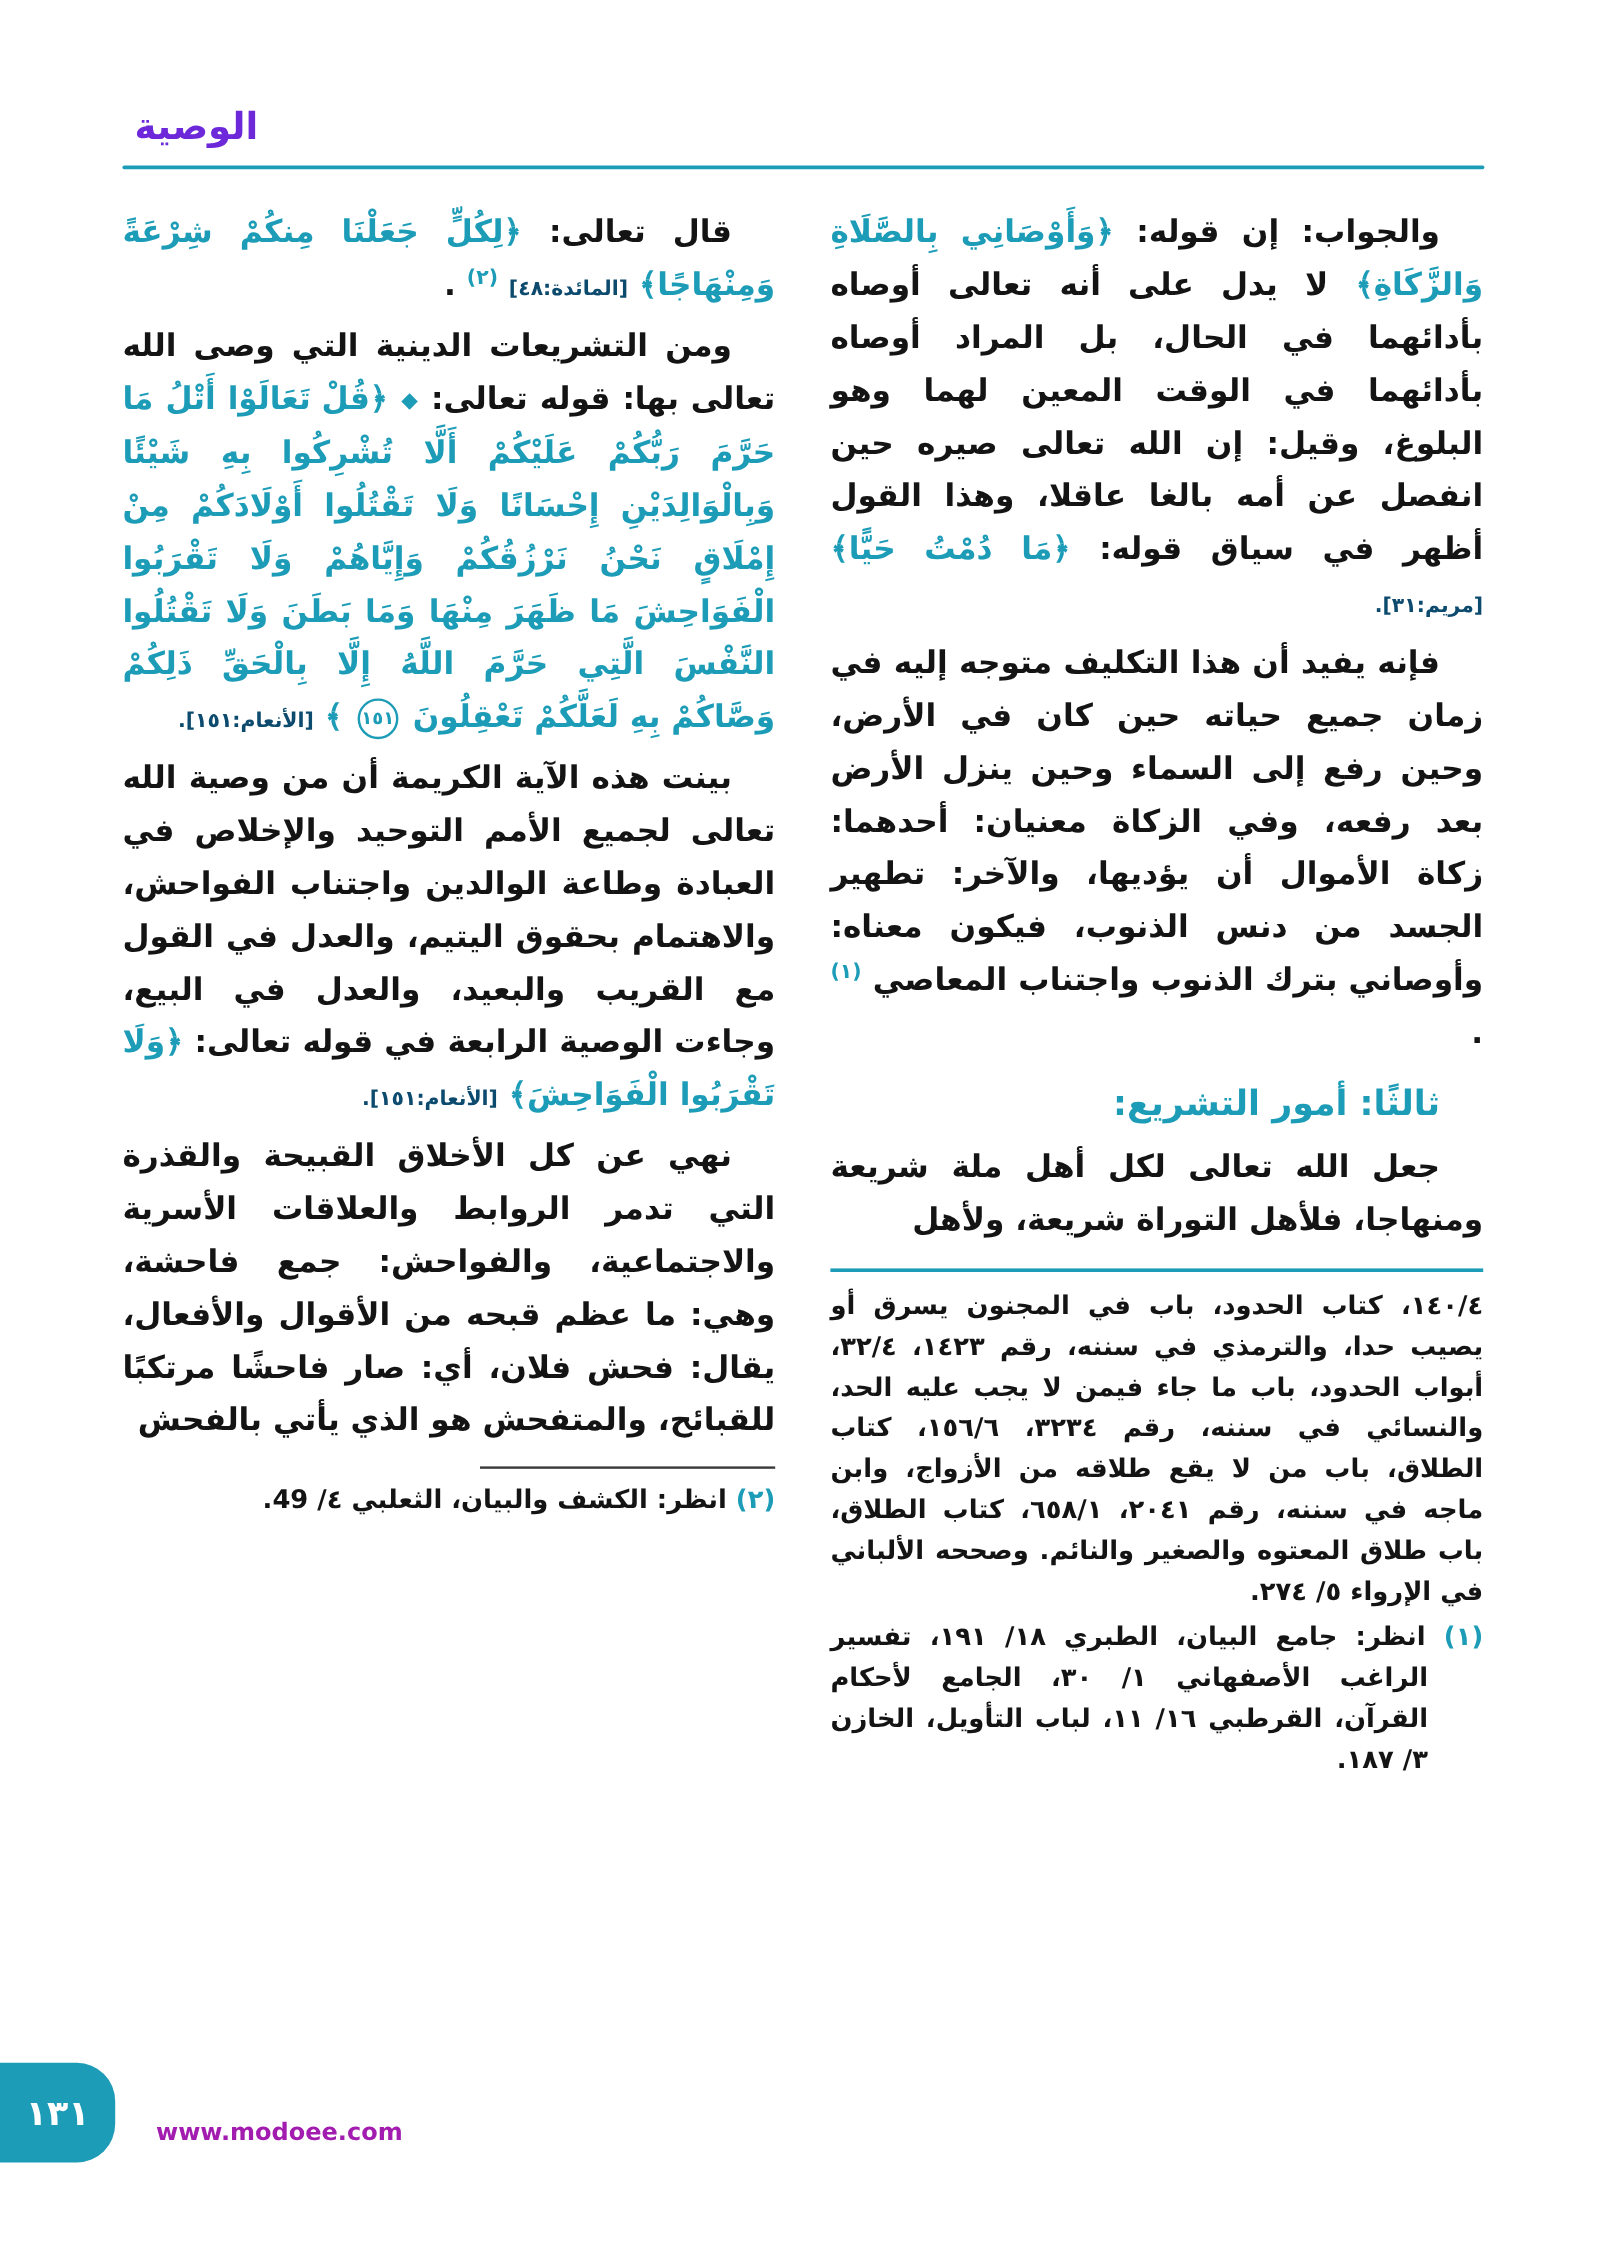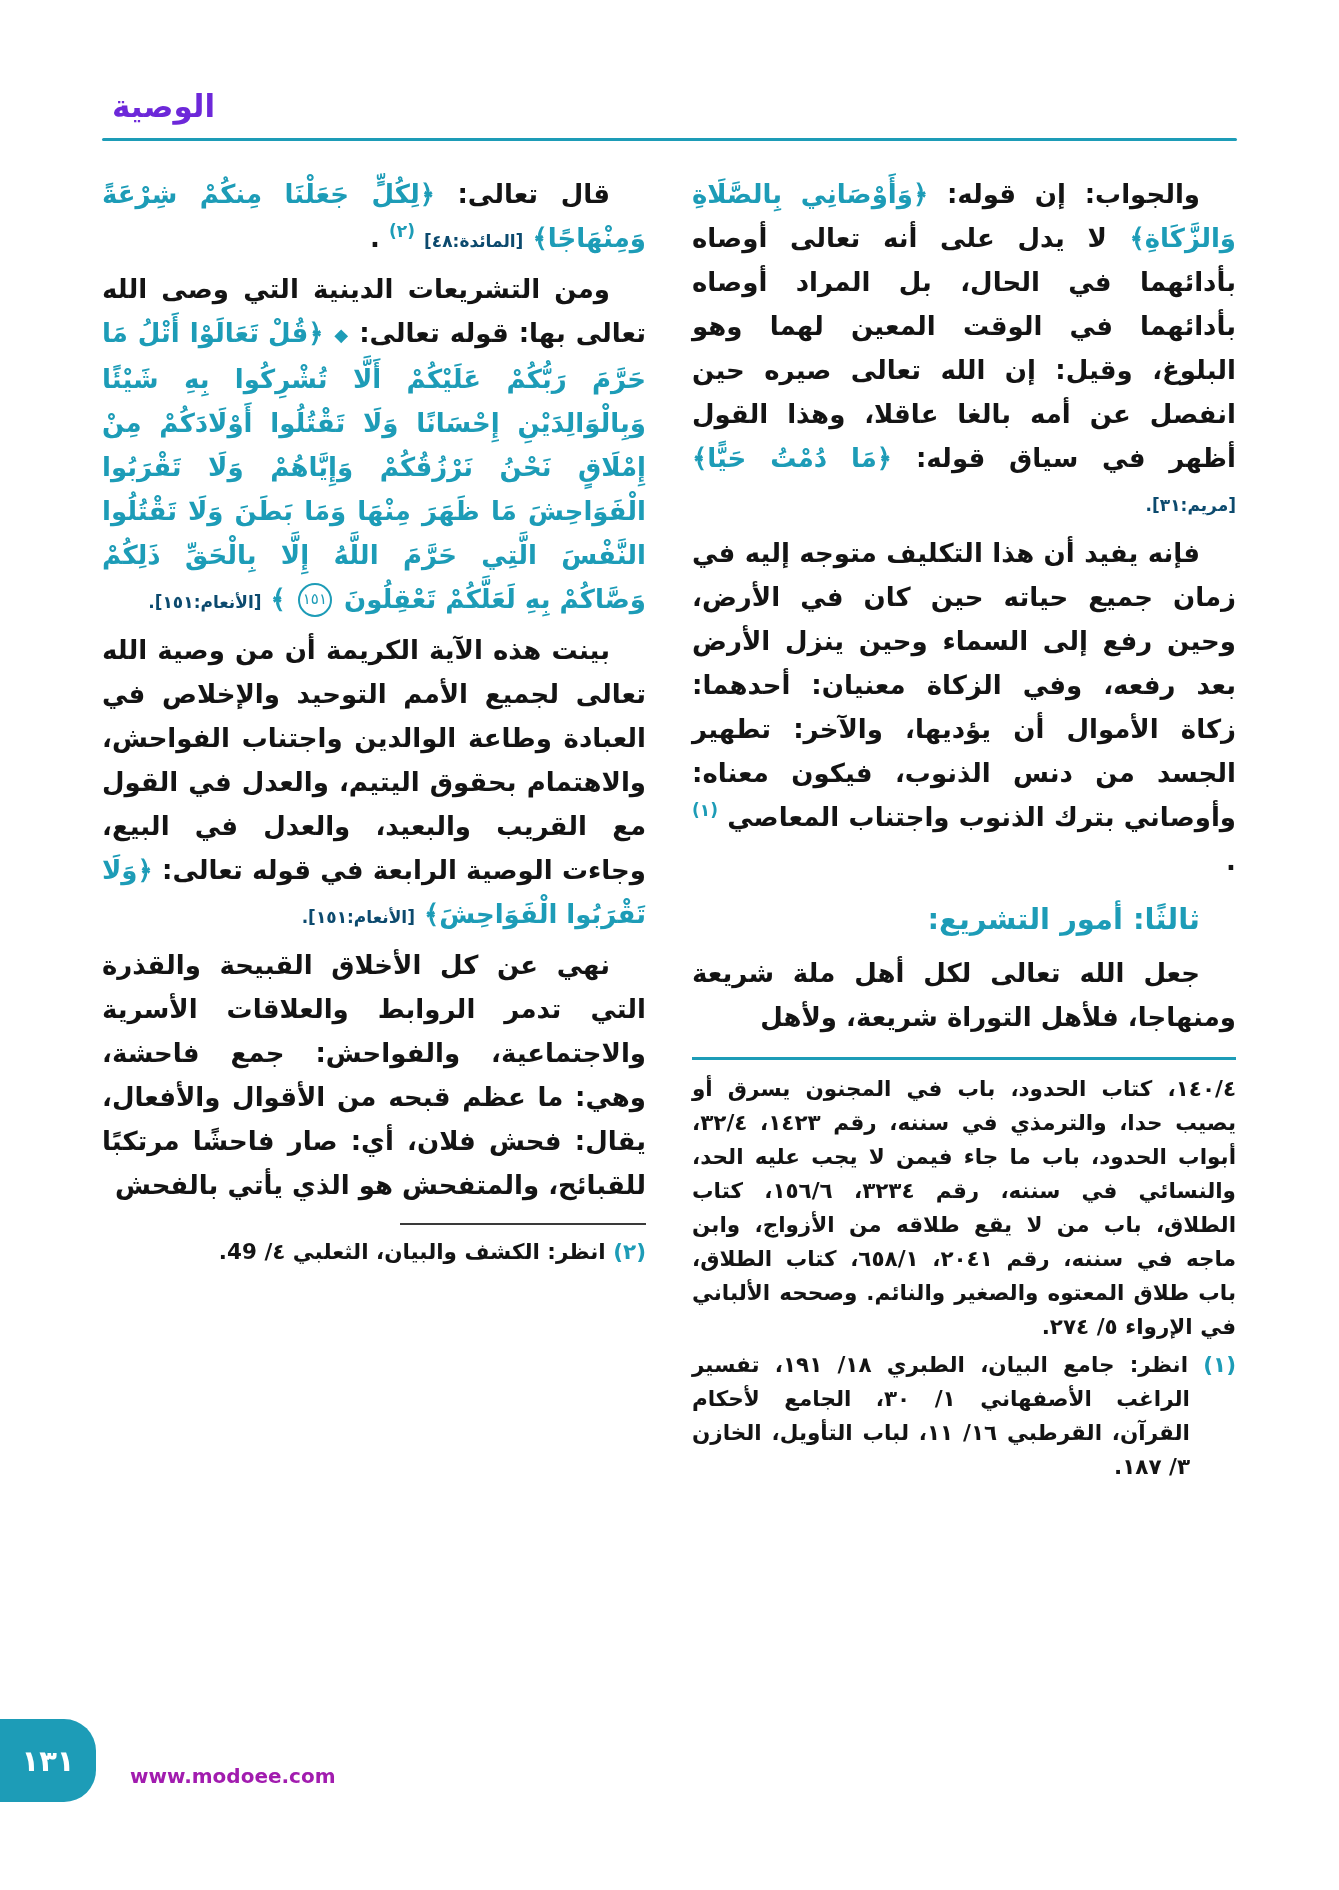--- a/index.html
+++ b/index.html
@@ -39,21 +39,21 @@
   .fn-sup{color:#1d9cb7;font-size:17px;vertical-align:super;line-height:0;}
   .section-heading{
     margin:14px 0 10px 0;padding-right:36px;
     color:#1d9cb7;font-size:29px;font-weight:bold;line-height:44px;
   }
   .ayah-mark{
     display:inline-block;width:30px;height:30px;line-height:28px;
     border:2px solid #1d9cb7;border-radius:50%;
     color:#1d9cb7;font-size:15px;text-align:center;
     text-indent:0;vertical-align:middle;margin:0 3px;
-    font-weight:normal;
+    font-weight:bold;
   }
   .hizb{color:#1d9cb7;font-size:18px;vertical-align:middle;}
   
   .fn-rule-right{
     margin:18px 0 12px 0;height:3px;background:#1d9cb7;width:100%;
   }
   .fn-rule-left{
     margin:16px 0 10px 0;height:2px;background:#3a3a3a;width:246px;
   }
   .fn-p{

